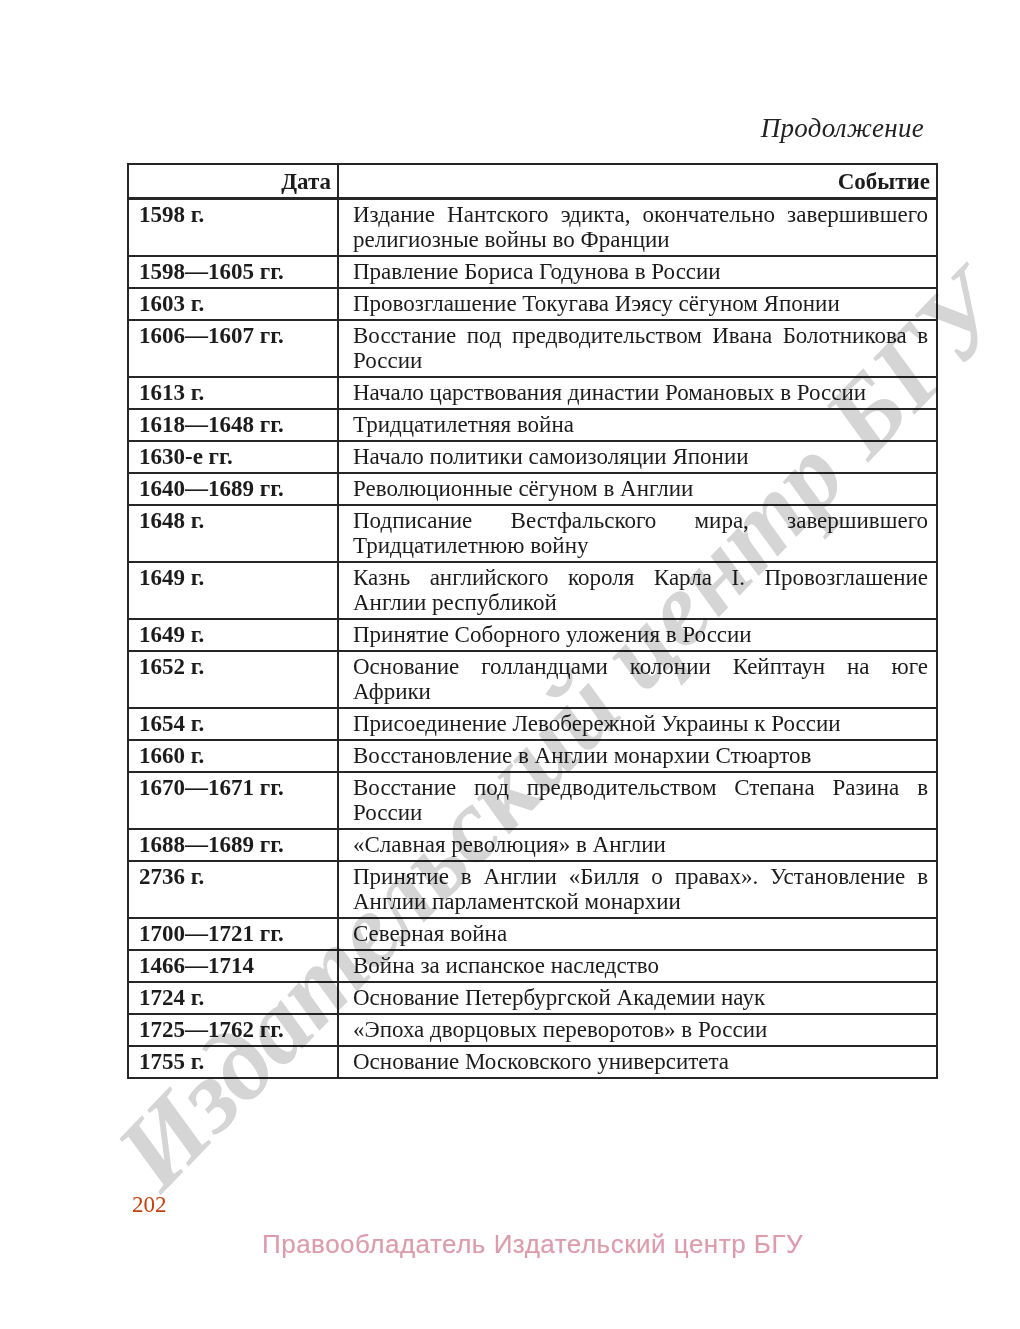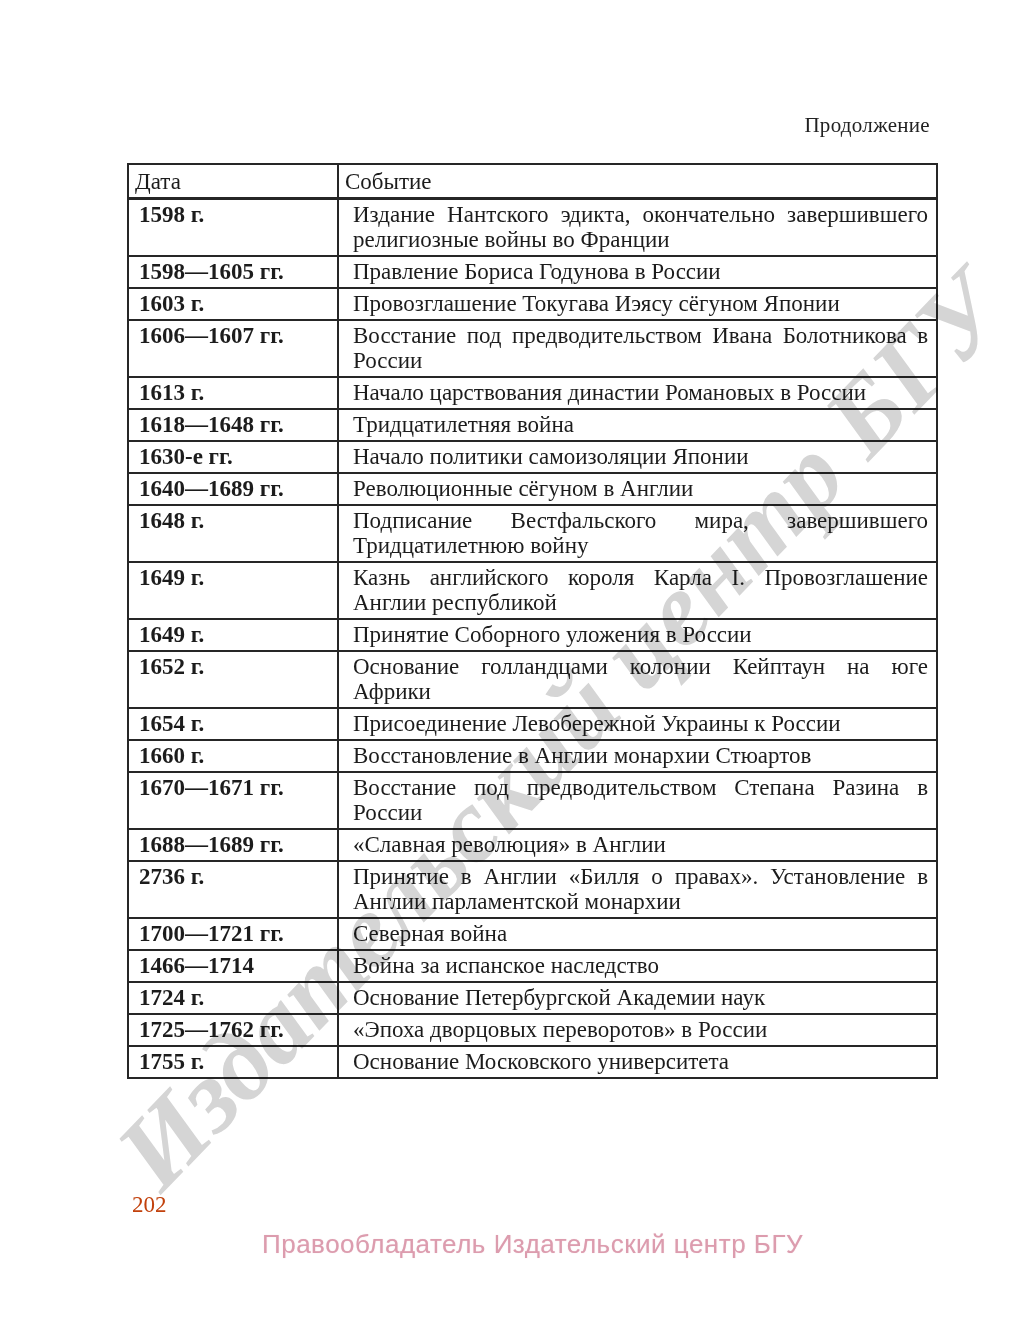--- a/index.html
+++ b/index.html
@@ -8,43 +8,44 @@
     background: #ffffff;
     position: relative;
     font-family: "Liberation Serif", serif;
     color: #1c1c1c;
     overflow: hidden;
   }
   .page { position: absolute; inset: 0; }
 
   .continuation {
     position: absolute;
-    top: 113px; right: 90px;
-    font-size: 21px;
+    top: 113px; right: 96px;
+    font-style: italic;
+    font-size: 27px;
     letter-spacing: 0.3px;
     color: #222;
   }
 
   .history-table {
     position: absolute;
     left: 127px; top: 163px;
     width: 811px;
     border-collapse: collapse;
     table-layout: fixed;
     background: transparent;
   }
   .history-table th, .history-table td {
     border: 2px solid #262626;
     font-size: 23px;
     line-height: 25px;
     vertical-align: top;
   }
   .history-table th {
-    font-weight: normal;
-    text-align: left;
+    font-weight: bold;
+    text-align: right;
     padding: 4px 6px 3px 6px;
     border-bottom: 3px solid #262626;
   }
   .col-date { width: 210px; }
   .history-table td.date-cell {
     font-weight: bold;
     padding: 2px 6px 3px 10px;
     white-space: nowrap;
   }
   .history-table td.event-cell {

